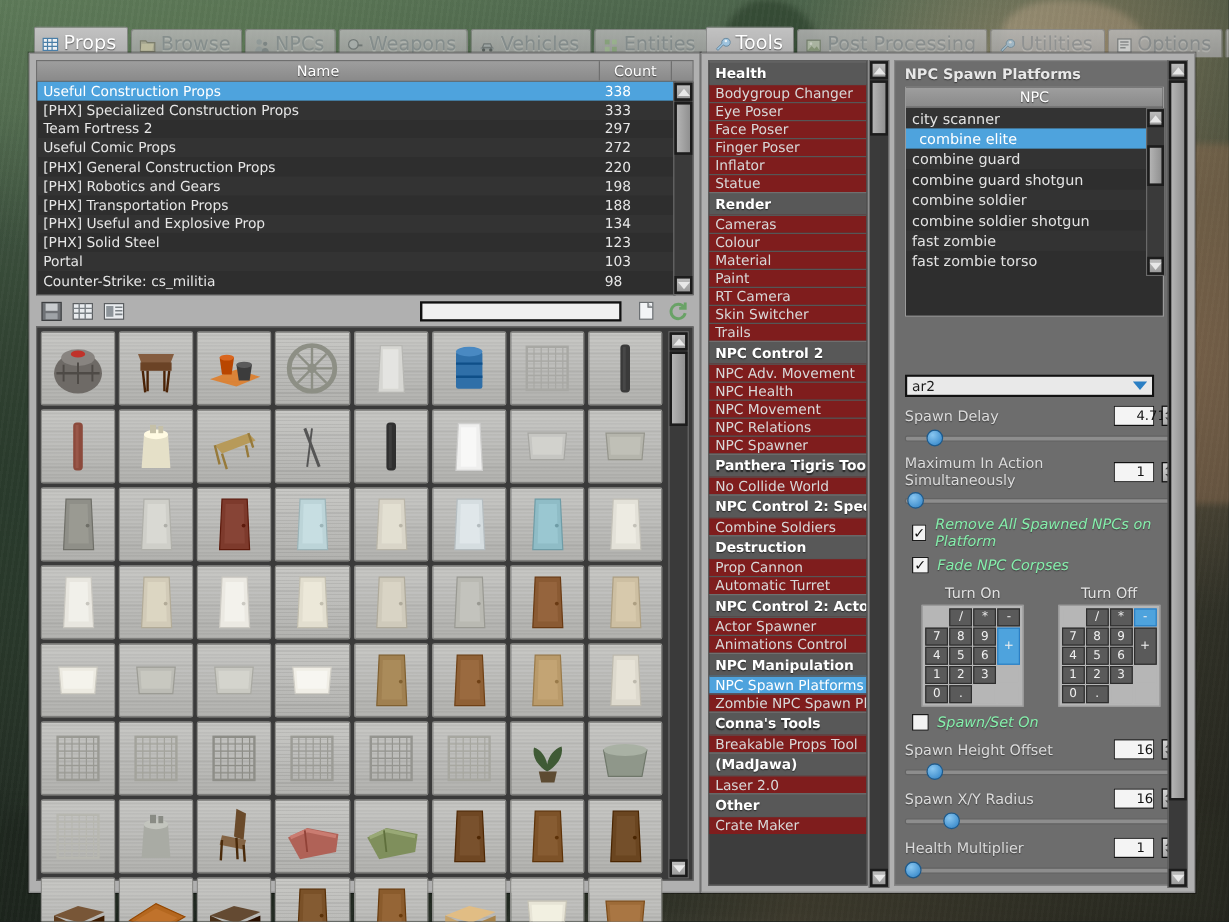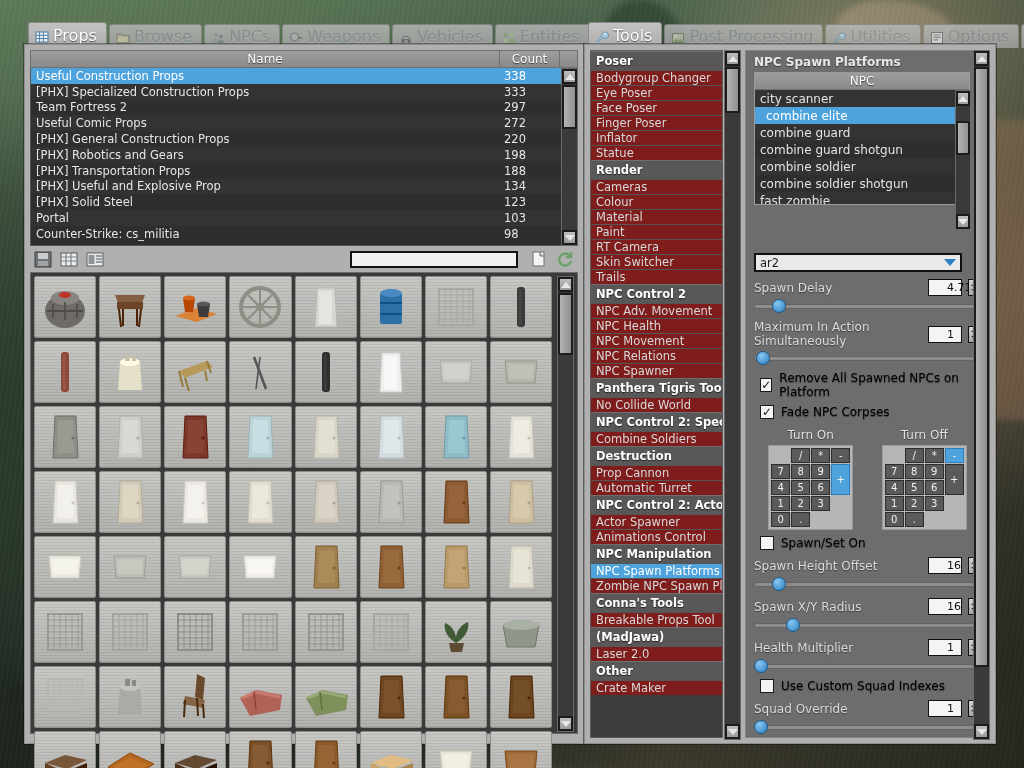--- a/index.html
+++ b/index.html
@@ -223,21 +223,21 @@
   .panel-title {
     font-size: 12px; font-weight: bold; color: #e8e8e8;
     margin: -2px 0 3px 0;
     text-shadow: 0 1px 1px rgba(0,0,0,.5);
   }
 
   .npcbox {
     position: relative;
     background: #2e2e2e;
     border: 1px solid #9a9a9a;
-    height: 133px;
+    height: 192px;
     overflow: hidden;
   }
   .npchead {
     height: 17px; display:flex; align-items:center; justify-content:center;
     background: linear-gradient(180deg,#9e9e9e,#8a8a8a);
     border-bottom: 1px solid #6f6f6f;
     font-size: 12px; color: #fff; text-shadow: 0 1px 1px rgba(0,0,0,.6);
   }
   .npcrow {
     height: 17px; display: flex; align-items: center;
@@ -289,21 +289,21 @@
     border: 1px solid #1d5a8c;
     cursor: pointer;
   }
 
   .chk-row { display: flex; align-items: center; gap: 7px; margin-top: 6px; padding-left: 6px; }
   .chk {
     width: 14px; height: 14px; background: #f3f3f3; border: 1px solid #1a1a1a;
     display: flex; align-items: center; justify-content: center;
     font-size: 12px; color: #111; line-height: 1; cursor: pointer;
   }
-  .chk-label { font-size: 12px; color: #000000; text-shadow: 0 1px 1px rgba(0,0,0,.45); }
+  .chk-label { font-size: 12px; color: #86efac; text-shadow: 0 1px 1px rgba(0,0,0,.45); font-style: italic; }
 
   .keypads { display: flex; justify-content: space-around; margin-top: 9px; }
   .keypad-wrap { text-align: center; }
   .keypad-title { font-size: 12px; color: #e2e2e2; margin-bottom: 3px; text-shadow: 0 1px 1px rgba(0,0,0,.5); }
   .keypad {
     display: grid;
     grid-template-columns: repeat(4, 19px);
     grid-template-rows: repeat(5, 15px);
     gap: 1px;
     background: #b6b6b6;
@@ -1098,21 +1098,21 @@
     <div class="tab">
       <span class="ticon"><svg width="14" height="14" viewBox="0 0 14 14">
           <path d="M9.8 2a3.3 3.3 0 0 0-3.2 4.2L2 10.7l1.3 1.3 4.5-4.6A3.3 3.3 0 1 0 9.8 2z" fill="#9ec3de" stroke="#5d7f97" stroke-width=".7"></path>
           <circle cx="9.9" cy="4.2" r="1.1" fill="#e8eff4"></circle>
         </svg></span>
     </div>
   </div>
 
 <div class="gm-frame" id="toolwin">
   <div class="toollist" id="toollist">
-      <div class="tl-cat">Poser</div>
+      <div class="tl-cat">Health</div>
       <div class="tl-item">Bodygroup Changer</div>
       <div class="tl-item">Eye Poser</div>
       <div class="tl-item">Face Poser</div>
       <div class="tl-item">Finger Poser</div>
       <div class="tl-item">Inflator</div>
       <div class="tl-item">Statue</div>
       <div class="tl-cat">Render</div>
       <div class="tl-item">Cameras</div>
       <div class="tl-item">Colour</div>
       <div class="tl-item">Material</div>

